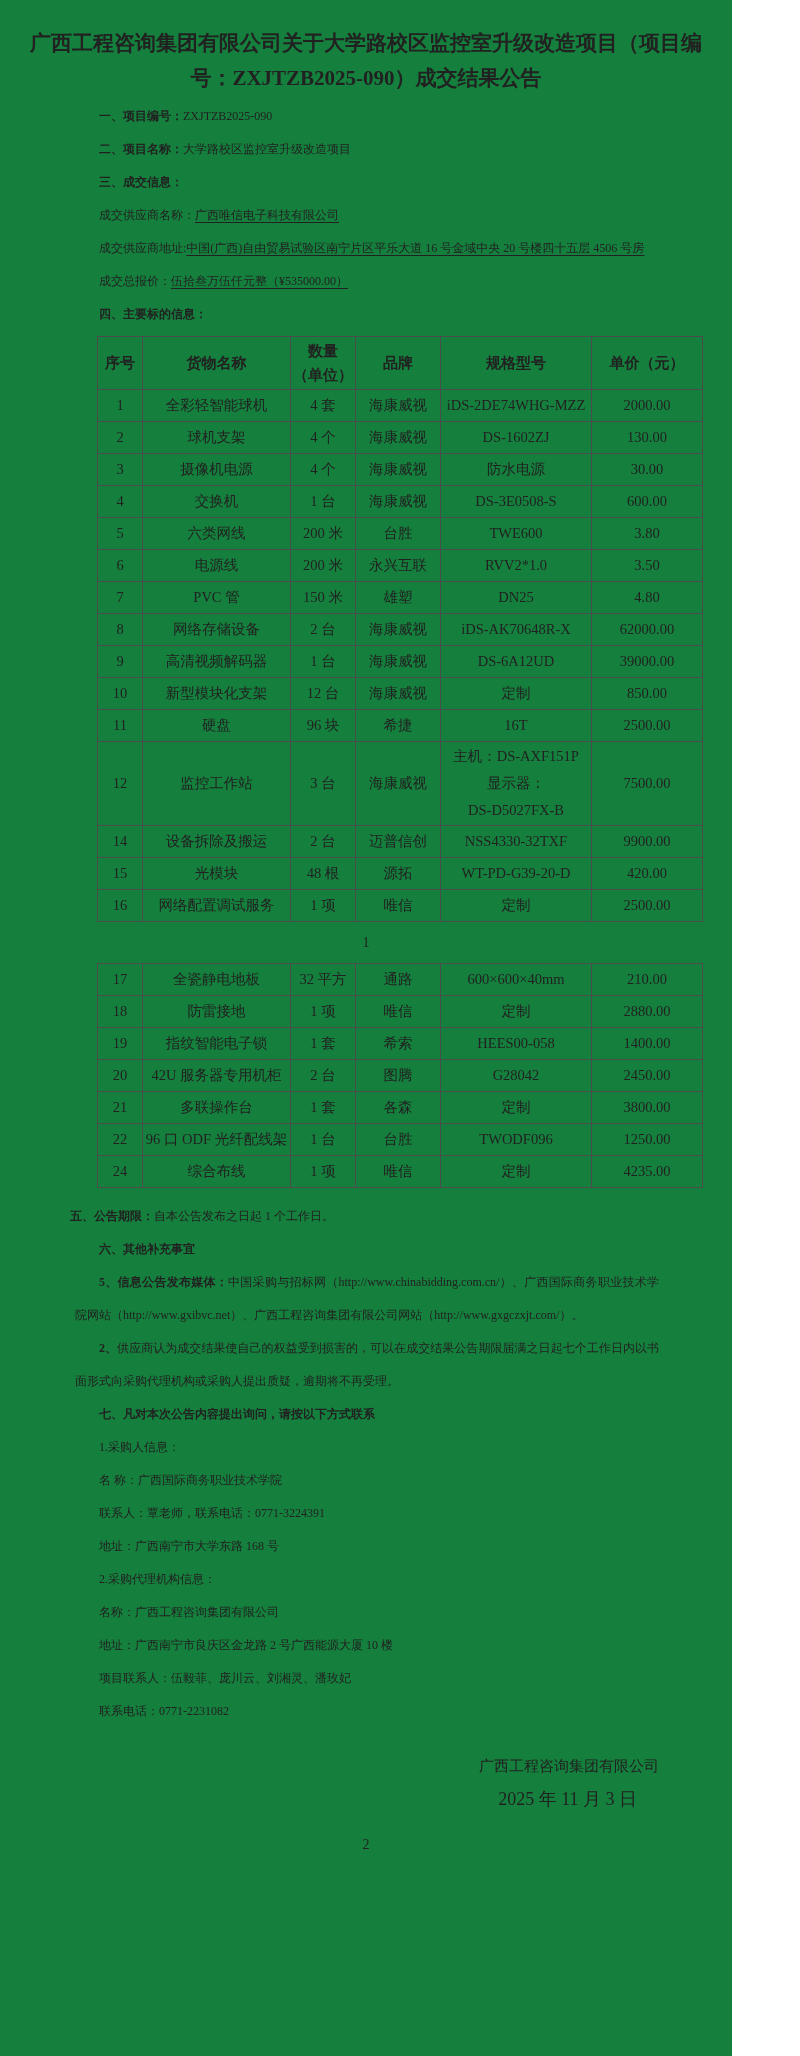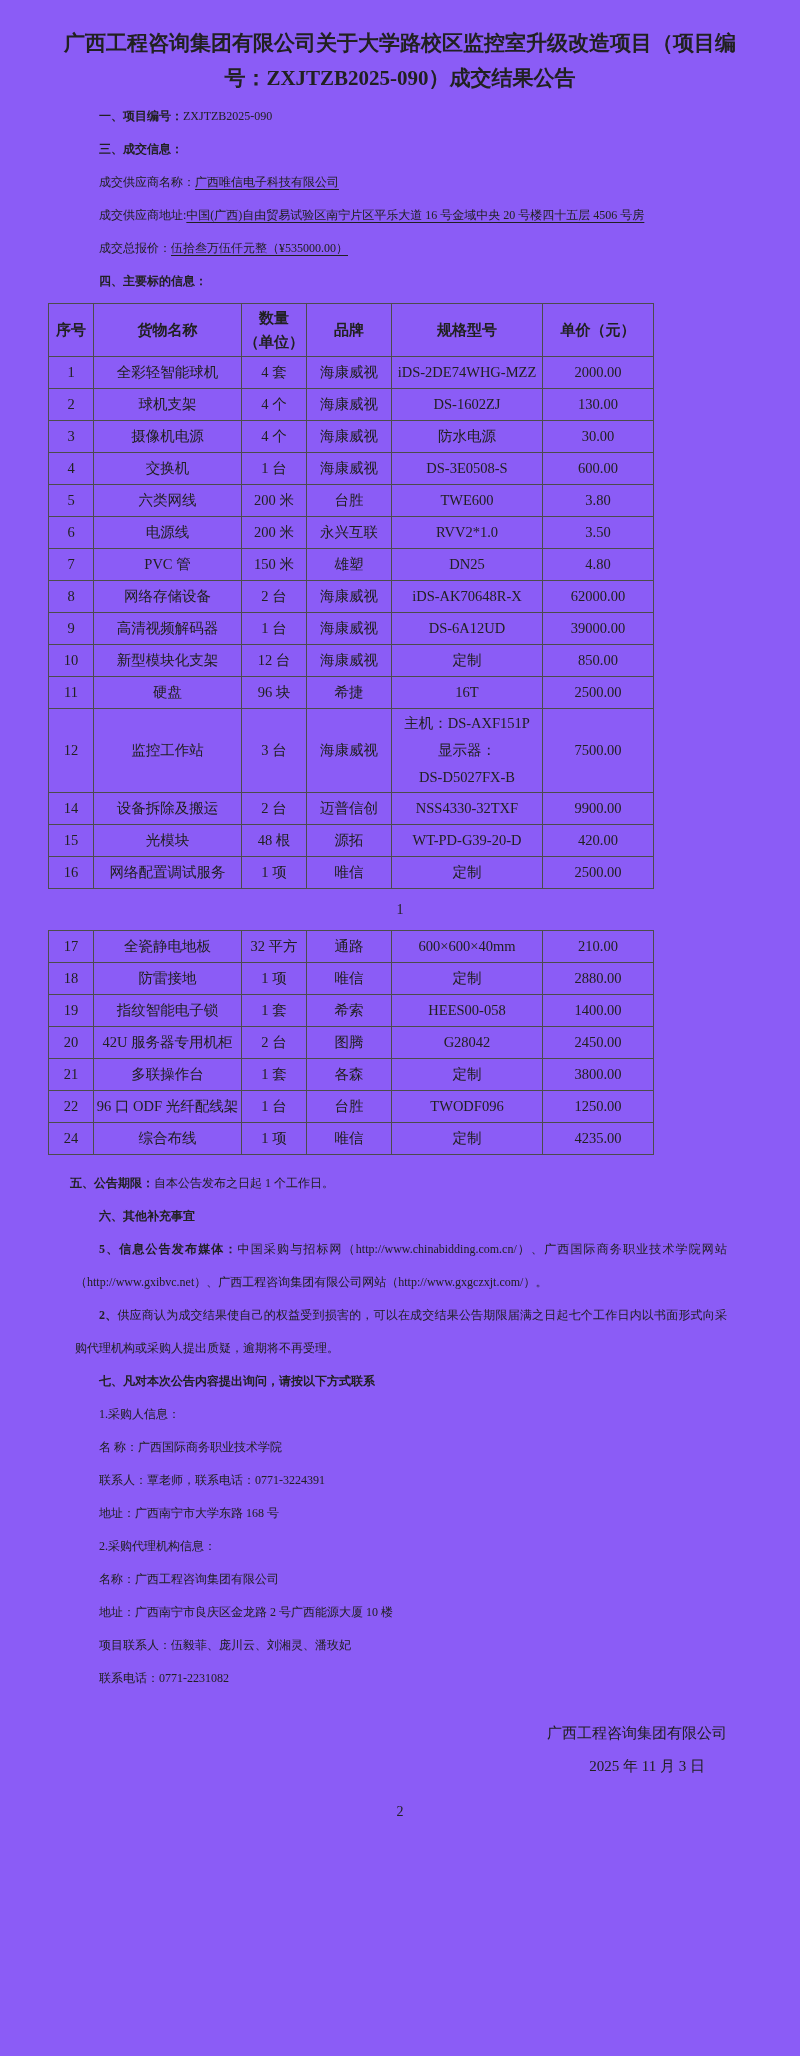--- a/index.html
+++ b/index.html
@@ -1,19 +1,19 @@
 <!DOCTYPE html>
 <html><head>
 <meta charset="utf-8">
 <style>
   html,body{margin:0;padding:0;background:#ffffff;}
   .page{
     position:relative;
-    width:800px;height:2056px;
-    background:#8b5cf6;
+    width:732px;height:2056px;
+    background:#15803d;
     color:#212121;
     font-family:"Liberation Serif","DejaVu Serif",serif;
     overflow:hidden;
   }
   .title{
     margin:0 auto;
     padding-top:26px;
     width:712px;
     text-align:center;
     font-size:21px;
@@ -29,21 +29,21 @@
   }
   .ind{text-indent:2em;}
   .b{font-weight:700;}
   .u{text-decoration:underline;text-underline-offset:3px;}
   .mt4{margin-top:4px;}
   .mt12{margin-top:12px;padding-left:46px;}
   table{
     border-collapse:collapse;
     table-layout:fixed;
     width:605px;
-    margin:5px 0 0 48px;
+    margin:5px 0 0 97px;
   }
   th,td{
     border:1px solid #4c4c4c;
     text-align:center;
     vertical-align:middle;
     white-space:pre-line;
     padding:1px 2px;
     overflow:hidden;
   }
   th{
@@ -75,33 +75,34 @@
     margin:22px 0 0 0;
     padding-right:73px;
     text-align:right;
     font-size:15px;
     line-height:33px;
   }
   .footer-date{
     margin:0;
     padding-right:95px;
     text-align:right;
-    font-size:15px;
+    font-size:18px;
     line-height:33px;
   }
 </style>
 </head>
 <body>
 
 <div class="page">
 
   <h1 class="title">广西工程咨询集团有限公司关于大学路校区监控室升级改造项目（项目编号：ZXJTZB2025-090）成交结果公告</h1>
 
   <p class="ln ind mt4"><span class="b">一、项目编号：</span><span>ZXJTZB2025-090</span></p>
 
+  <p class="ln ind"><span class="b">二、项目名称：</span><span>大学路校区监控室升级改造项目</span></p>
 
   <p class="ln ind"><span class="b">三、成交信息：</span></p>
 
   <p class="ln ind"><span>成交供应商名称：</span><span class="u">广西唯信电子科技有限公司</span></p>
 
   <p class="ln ind"><span>成交供应商地址:</span><span class="u">中国(广西)自由贸易试验区南宁片区平乐大道 16 号金域中央 20 号楼四十五层 4506 号房</span></p>
 
   <p class="ln ind"><span>成交总报价：</span><span class="u">伍拾叁万伍仟元整（¥535000.00）</span></p>
 
   <p class="ln ind"><span class="b">四、主要标的信息：</span></p>

